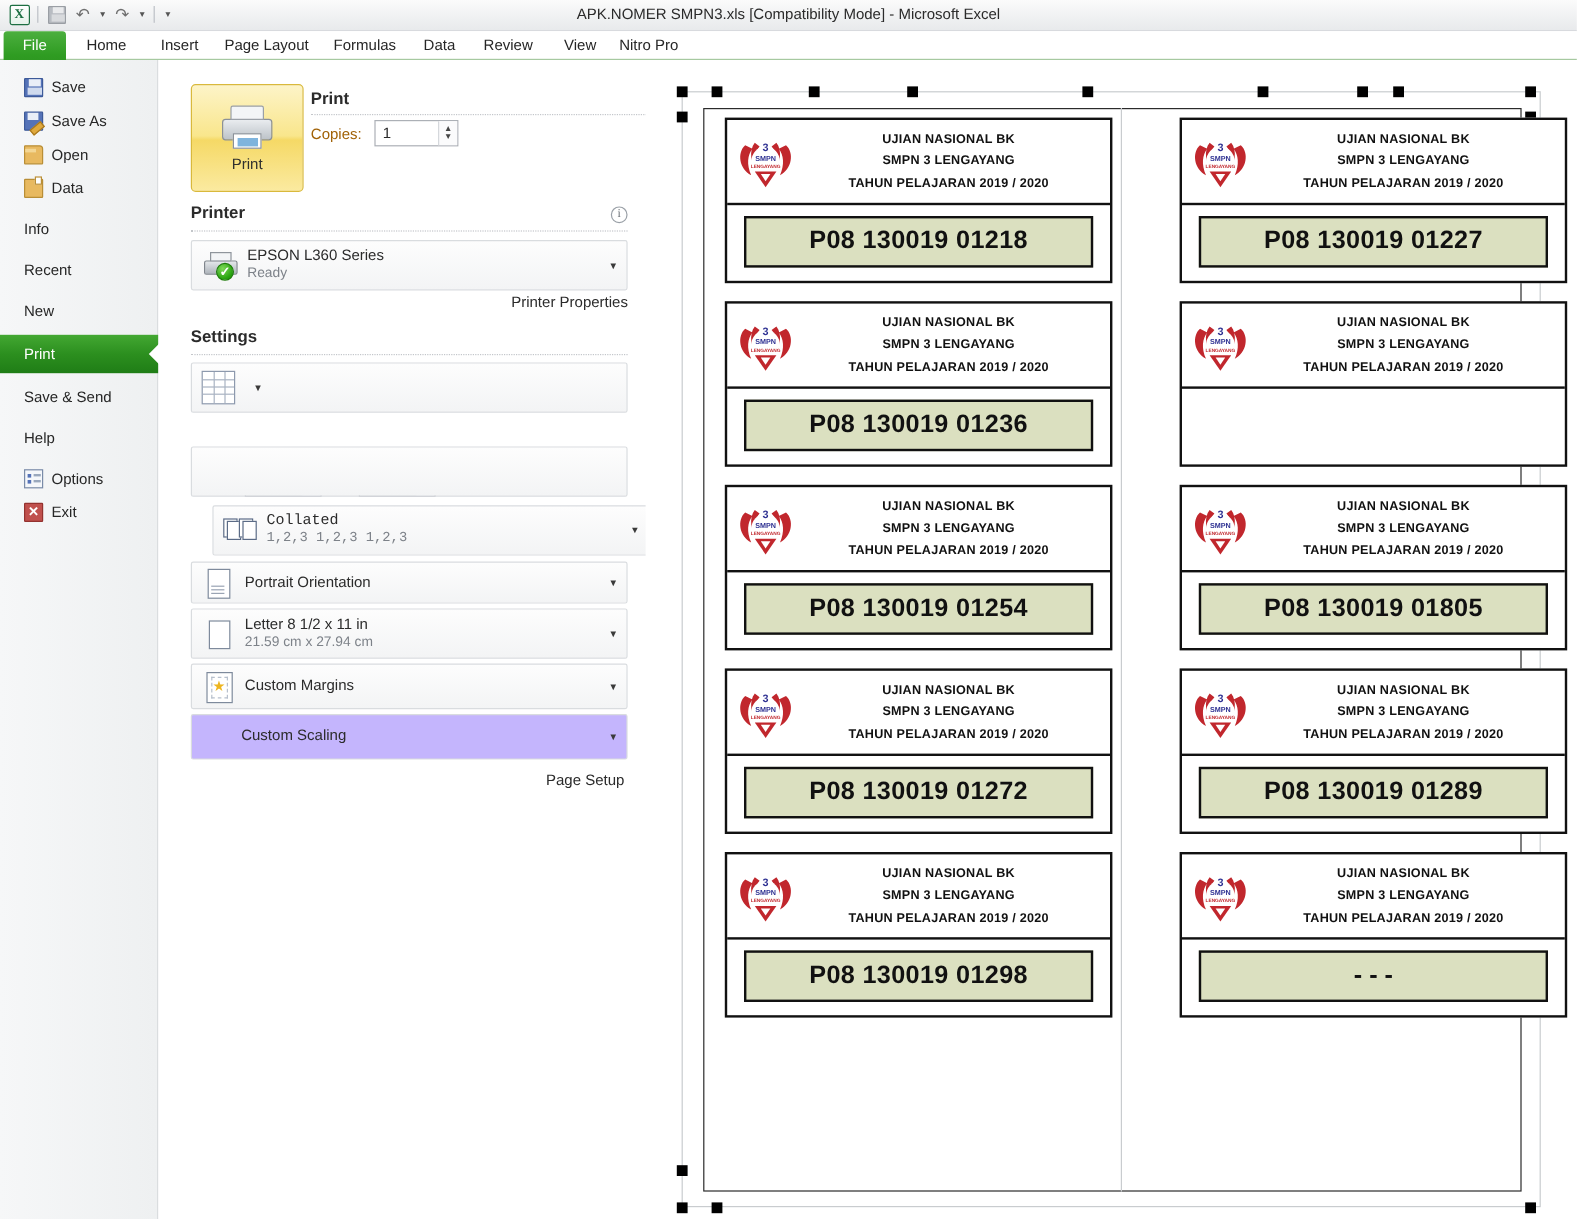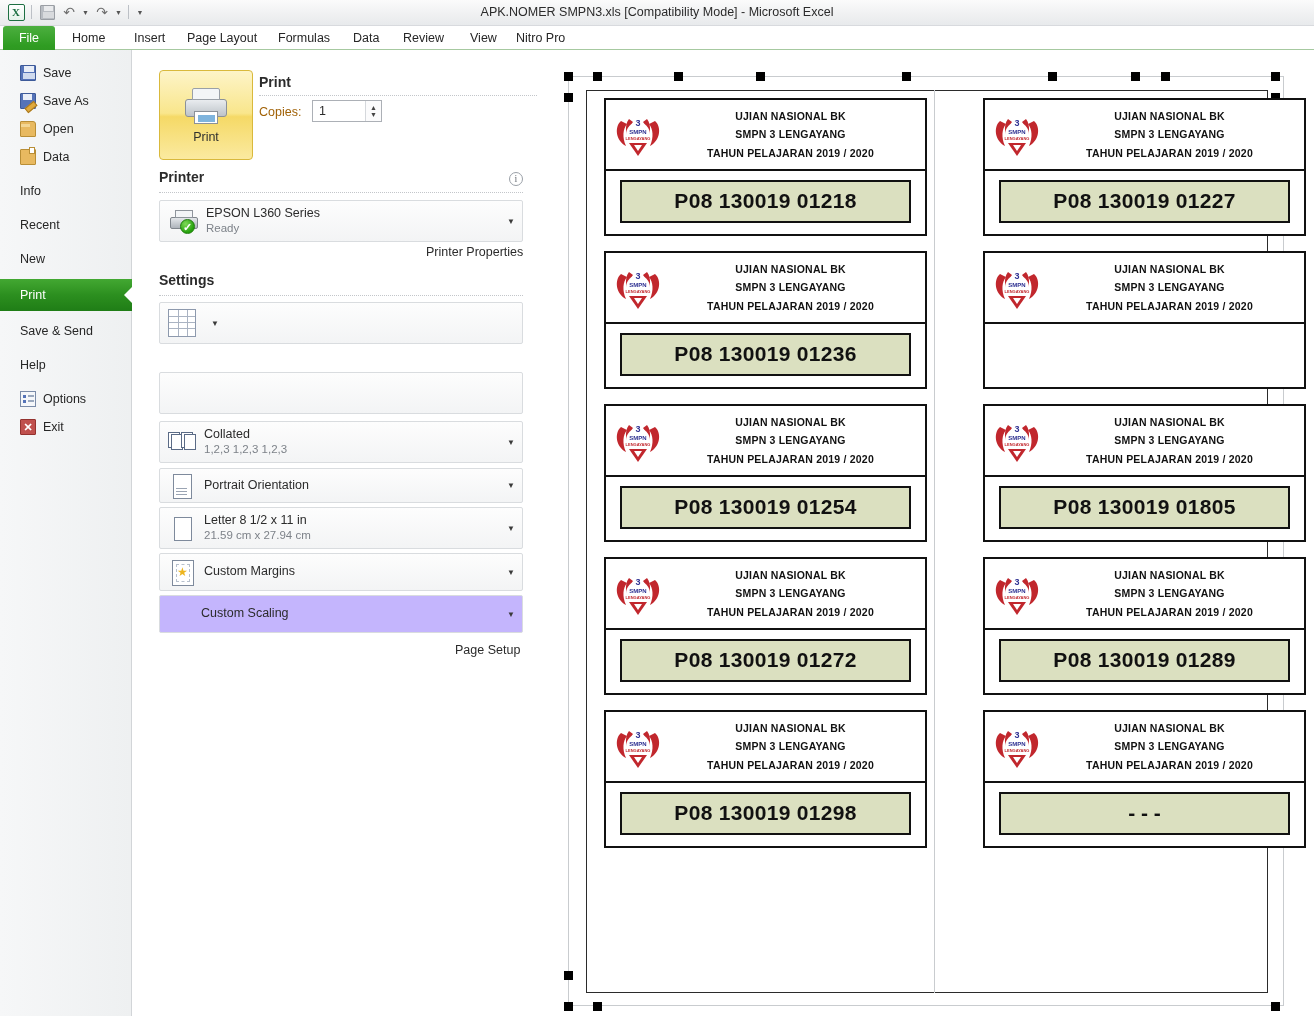--- a/index.html
+++ b/index.html
@@ -348,21 +348,21 @@
   <div class="lbl-txt" style="left:146px; top:347px;">to</div>
   <div class="spinbox" style="left:167px; top:342px; width:64px;">
     <div class="val"></div>
     <div class="spin-arrows">
         <span>▲</span>
         <span>▼</span>
       </div>
   </div>
 
   <div class="combo" style="left:27px; top:322px; width:364px; height:42px; top:322px;" hidden=""></div>
-  <div class="combo" style="left:27px; top:371px; width:364px; height:42px;">
+  <div class="combo" style="left:45px; top:371px; width:364px; height:42px;font-family:Liberation Mono, monospace;">
     <span class="cicon ic-collate">
         <i></i>
         <i></i>
         <i></i>
         <i></i>
       </span>
     <div class="ctext">
       <div class="c1">Collated</div>
       <div class="c2">1,2,3   1,2,3   1,2,3</div>
     </div>

